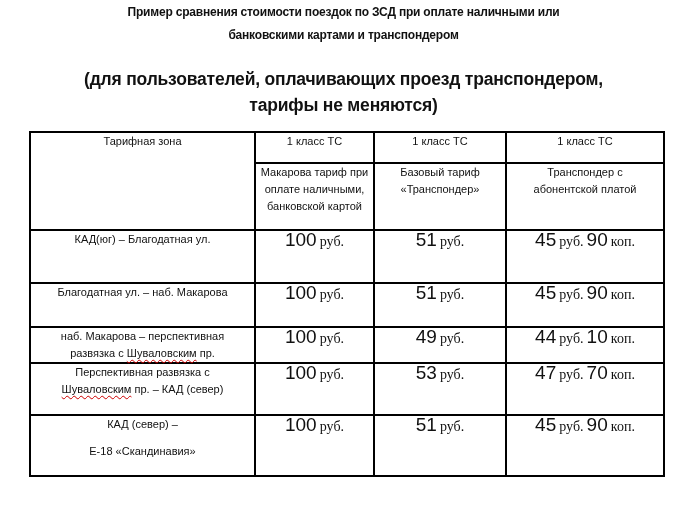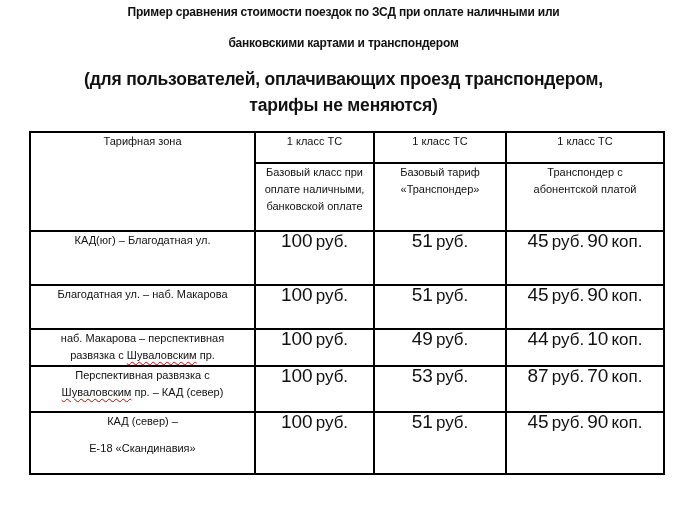--- a/index.html
+++ b/index.html
@@ -5,21 +5,21 @@
     html, body { margin: 0; padding: 0; background: #ffffff; }
     body {
       width: 687px; height: 507px; position: relative; overflow: hidden;
       font-family: "Liberation Sans", "DejaVu Sans", sans-serif; color: #111;
     }
     .title {
       position: absolute; left: 0; width: 687px; text-align: center;
       font-weight: bold; font-size: 12px; letter-spacing: -0.2px; color: #111;
     }
     #t1 { top: 5px; }
-    #t2 { top: 36px; }
+    #t2 { top: 28px; }
     #t3 { top: 69px; font-size: 17.5px; }
     #t4 { top: 95px; font-size: 17.5px; }
 
     table.tariffs {
       position: absolute; left: 29px; top: 131px;
       width: 634px; height: 344px;
       border-collapse: collapse; table-layout: fixed;
     }
     table.tariffs td {
       border: 2px solid #000; padding: 0; text-align: center; vertical-align: top;
@@ -28,34 +28,34 @@
     col.c-zone { width: 225px; }
     col.c-cash { width: 119px; }
     col.c-tp   { width: 132px; }
     col.c-sub  { width: 158px; }
 
     tr.h1 { height: 31px; }
     tr.h2 { height: 67px; }
     tr.r1 { height: 53px; }
     tr.r2 { height: 44px; }
     tr.r3 { height: 36px; }
-    tr.r4 { height: 46px; }
+    tr.r4 { height: 52px; }
     tr.r5 { height: 61px; }
 
     td.zone-head { vertical-align: bottom; font-size: 13px; padding-bottom: 13px; }
     td.h-class { padding-top: 2px; }
     td.h-desc { padding-top: 2px; }
     td.zone { font-weight: bold; font-size: 11px; line-height: 24px; padding-top: 0px; }
     td.zone .l2 { display: block; }
     td.zone5 .gap { display: block; height: 10px; }
     .squiggle { text-decoration: underline wavy #c00; text-decoration-thickness: 1px; text-underline-offset: 2px; }
 
     td.price { padding-top: 4px; font-weight: bold; white-space: nowrap; }
     .big { font-size: 19px; }
-    .small { font-size: 17px; }
+    .small { font-size: 14px; font-family: Liberation Serif, serif; }
     .red { color: #8b0a12; }
     .green { color: #0e5f1e; }
   </style>
 </head>
 <body>
 
 <div class="title" id="t1">Пример сравнения стоимости поездок по ЗСД при оплате наличными или</div>
 <div class="title" id="t2">банковскими картами и транспондером</div>
 <div class="title" id="t3">(для пользователей, оплачивающих проезд транспондером,</div>
 <div class="title" id="t4">тарифы не меняются)</div>
@@ -69,23 +69,23 @@
   </colgroup>
   <tbody>
       <tr class="h1">
     <td rowspan="2" class="zone-head">Тарифная зона</td>
     <td class="h-class">1 класс ТС</td>
     <td class="h-class">1 класс ТС</td>
     <td class="h-class">1 класс ТС</td>
   </tr>
   <tr class="h2">
     <td class="h-desc">
-      <span>Базовый класс при</span><br>
+      <span>Макарова тариф при</span><br>
       <span>оплате наличными,</span><br>
-      <span>банковской оплате</span>
+      <span>банковской картой</span>
     </td>
     <td class="h-desc">
       <span>Базовый тариф</span><br>
       <span>«Транспондер»</span>
     </td>
     <td class="h-desc">
       <span>Транспондер с</span><br>
       <span>абонентской платой</span>
     </td>
   </tr>
@@ -114,21 +114,21 @@
     <td class="price green"><span class="big">44</span> <span class="small">руб.</span> <span class="big">10</span> <span class="small">коп.</span></td>
   </tr>
 
   <tr class="r4">
     <td class="zone">
       <span class="l2">Перспективная развязка с</span>
       <span class="squiggle">Шуваловским</span><span> пр. – КАД (север)</span>
     </td>
     <td class="price red"><span class="big">100</span> <span class="small">руб.</span></td>
     <td class="price green"><span class="big">53</span> <span class="small">руб.</span></td>
-    <td class="price green"><span class="big">87</span> <span class="small">руб.</span> <span class="big">70</span> <span class="small">коп.</span></td>
+    <td class="price green"><span class="big">47</span> <span class="small">руб.</span> <span class="big">70</span> <span class="small">коп.</span></td>
   </tr>
 
   <tr class="r5">
     <td class="zone zone5">
       <span class="l2">КАД (север) –</span>
       <span class="gap"></span>
       <span class="l2">Е-18 «Скандинавия»</span>
     </td>
     <td class="price red"><span class="big">100</span> <span class="small">руб.</span></td>
     <td class="price green"><span class="big">51</span> <span class="small">руб.</span></td>

